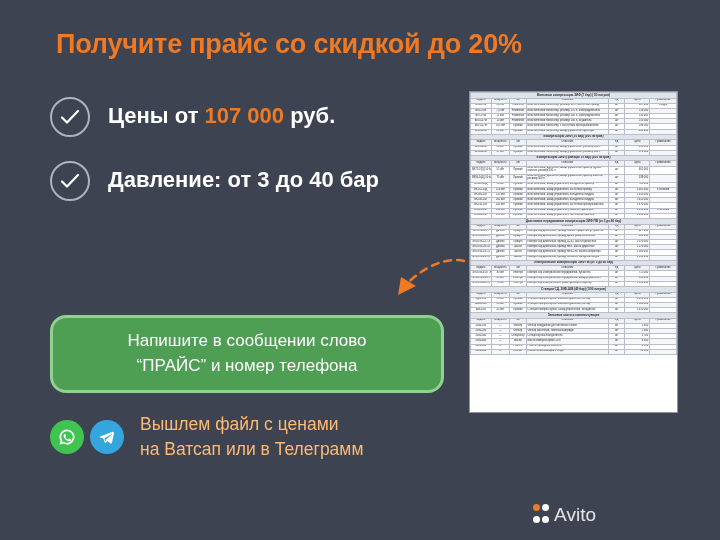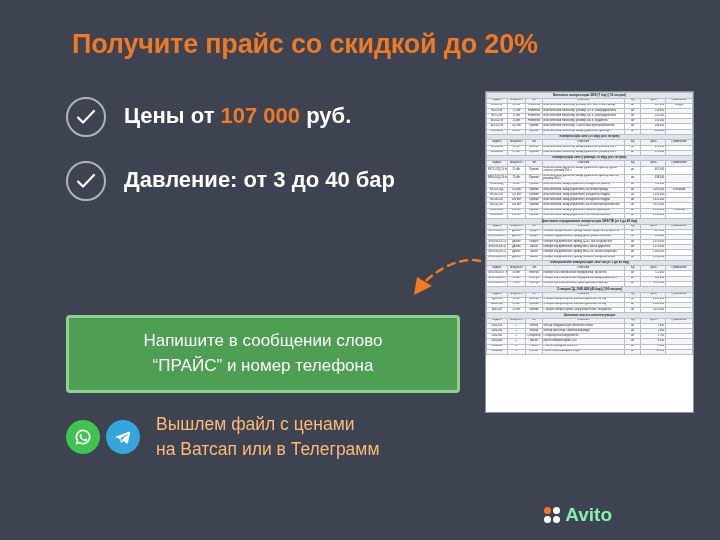--- a/index.html
+++ b/index.html
@@ -9,21 +9,21 @@
   body {
     width: 720px;
     height: 540px;
     background: #3d4351;
     font-family: "Liberation Sans", sans-serif;
     overflow: hidden;
     position: relative;
   }
   .promo {
     position: absolute;
-    left: 16px; top: 0;
+    left: 0; top: 0;
     width: 612px;
     height: 540px;
     background: #3d4351;
   }
   .headline {
     position: absolute;
     left: 56px;
     top: 28px;
     width: 620px;
     font-size: 27px;
@@ -72,21 +72,21 @@
     display: block;
   }
   .cta {
     position: absolute;
     left: 50px;
     top: 315px;
     width: 388px;
     height: 72px;
     background: #4e9e54;
     border: 3px solid #8fd28f;
-    border-radius: 4px;
+    border-radius: 16px;
     display: flex;
     flex-direction: column;
     align-items: center;
     justify-content: center;
   }
   .cta-line {
     color: #ffffff;
     font-size: 17px;
     line-height: 1.45;
     text-align: center;
@@ -181,24 +181,23 @@
   .col-g { width: 13%; }
   .pl-row td { background: #ffffff; }
   .pl-row.alt td { background: #f4f6f9; }
   .ctr { text-align: center; }
   .rgt { text-align: right; }
   .avito {
     position: absolute;
     right: 16px;
     bottom: 14px;
     display: flex;
-    align-items: center;
-    color: #86efac;
+    color: #e5e5e5;
     font-size: 19px;
-    font-weight: bold;
+    font-weight: normal;
   }
   .avito-dots {
     display: grid;
     grid-template-columns: 7px 7px;
     grid-gap: 2px;
     margin-right: 5px;
   }
   .avito-dots i {
     display: block;
     width: 7px;

